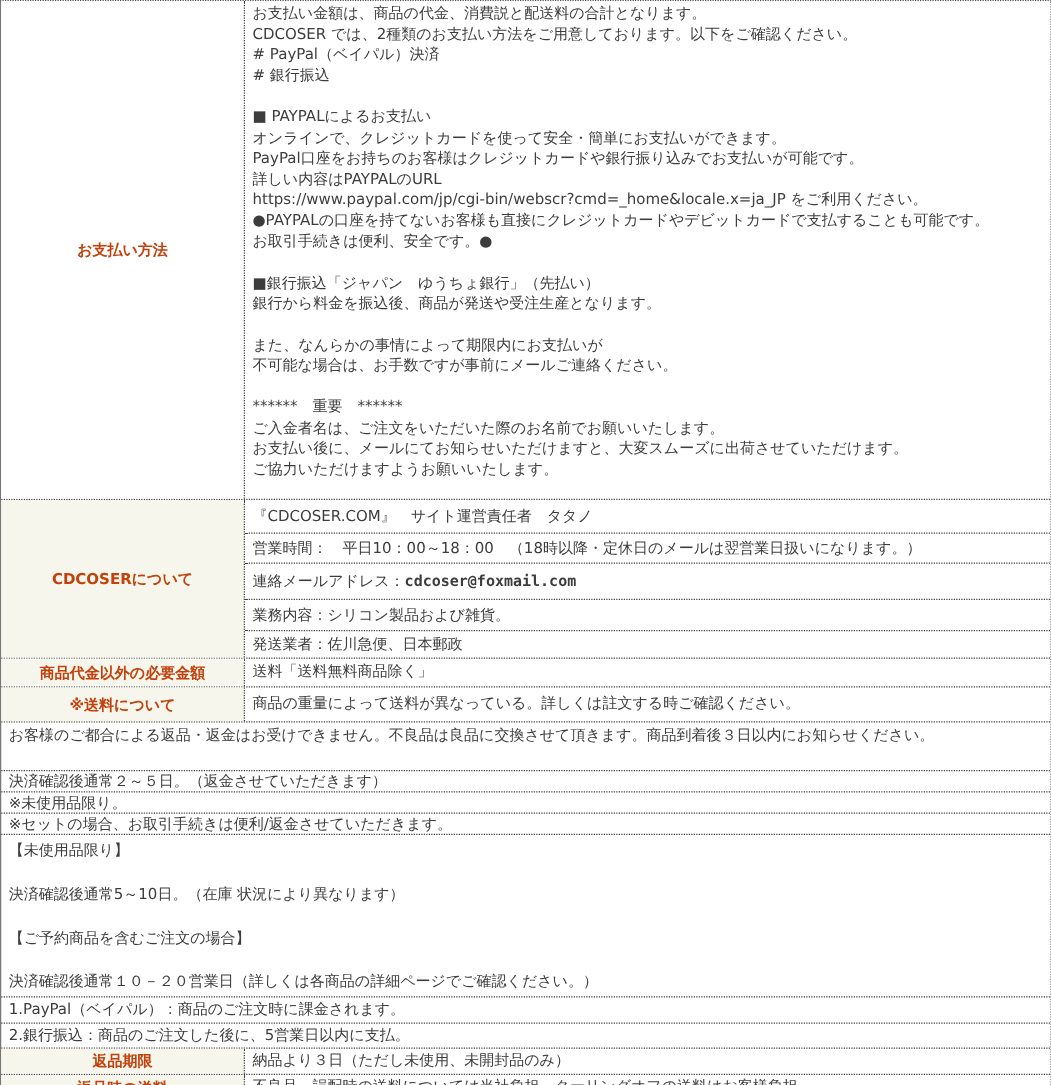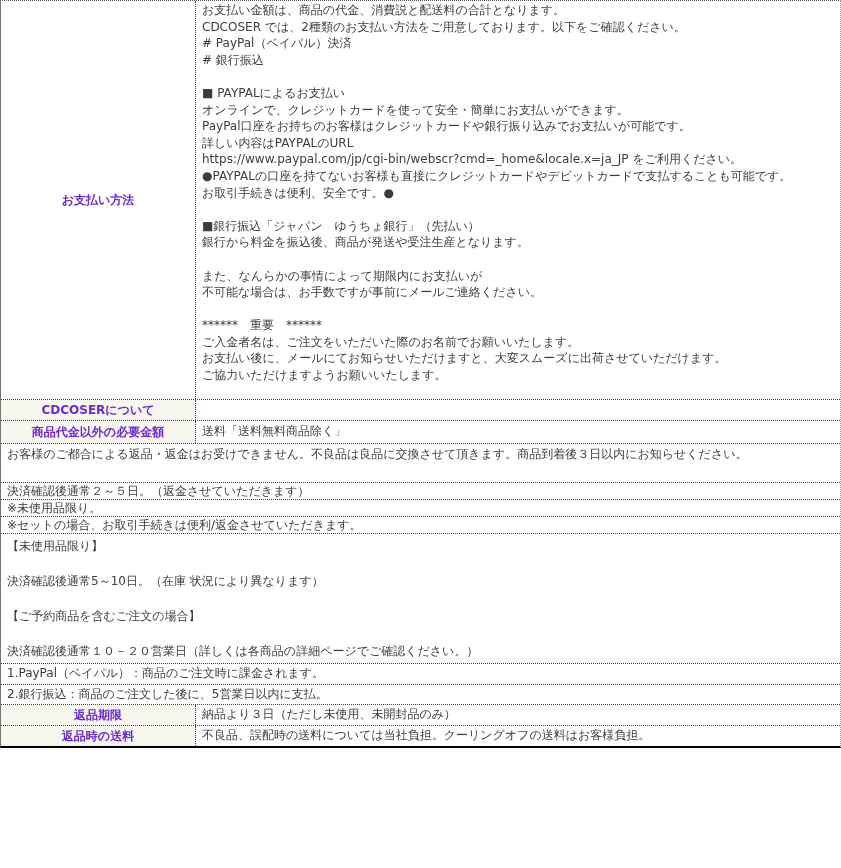--- a/index.html
+++ b/index.html
@@ -21,21 +21,21 @@
     flex:0 0 195px;
     width:195px;
     box-sizing:border-box;
     border-right:1px dotted #444;
     background:#f6f6ec;
     display:flex;
     align-items:center;
     justify-content:center;
     text-align:center;
     font-weight:bold;
-    color:#6d28d9;
+    color:#c2410c;
     padding:2px 6px;
     line-height:16px;
   }
   .label-cell.plain { background:#ffffff; }
   .content-cell { flex:1 1 auto; min-width:0; display:flex; flex-direction:column; }
   .txt { white-space:pre-wrap; word-break:break-all; padding:2px 3px 2px 6px; line-height:16px; }
   .sub { border-top:1px dotted #444; }
   .sub:first-child { border-top:none; }
 
   
@@ -88,29 +88,45 @@
 
 ******　重要　******
 ご入金者名は、ご注文をいただいた際のお名前でお願いいたします。
 お支払い後に、メールにてお知らせいただけますと、大変スムーズに出荷させていただけます。
 ご協力いただけますようお願いいたします。</div>
     </div>
   </div>
 
   <div class="section r2">
     <div class="label-cell">CDCOSERについて</div>
+    <div class="content-cell">
+      <div class="sub rowline s-site">『CDCOSER.COM』　サイト運営責任者　タタノ</div>
+      <div class="sub rowline s-hours">営業時間：　平日10：00～18：00　（18時以降・定休日のメールは翌営業日扱いになります。）</div>
+      <div class="sub rowline s-mail">
+        <span>連絡メールアドレス：</span>
+          <span class="email">cdcoser@foxmail.com</span>
+      </div>
+      <div class="sub rowline s-biz">業務内容：シリコン製品および雑貨。</div>
+      <div class="sub rowline s-ship">発送業者：佐川急便、日本郵政</div>
+    </div>
   </div>
 
   <div class="section r3">
     <div class="label-cell">商品代金以外の必要金額</div>
     <div class="content-cell">
       <div class="rowline">送料「送料無料商品除く」</div>
     </div>
   </div>
 
+  <div class="section r4">
+    <div class="label-cell">※送料について</div>
+    <div class="content-cell">
+      <div class="rowline">商品の重量によって送料が異なっている。詳しくは註文する時ご確認ください。</div>
+    </div>
+  </div>
 
   <div class="section r5">
     <div class="content-cell">
       <div class="sub txt s-def1">お客様のご都合による返品・返金はお受けできません。不良品は良品に交換させて頂きます。商品到着後３日以内にお知らせください。</div>
       <div class="sub txt s-def2">決済確認後通常２～５日。（返金させていただきます）</div>
       <div class="sub txt s-def3">※未使用品限り。</div>
       <div class="sub txt s-def4">※セットの場合、お取引手続きは便利/返金させていただきます。</div>
     </div>
   </div>
 

